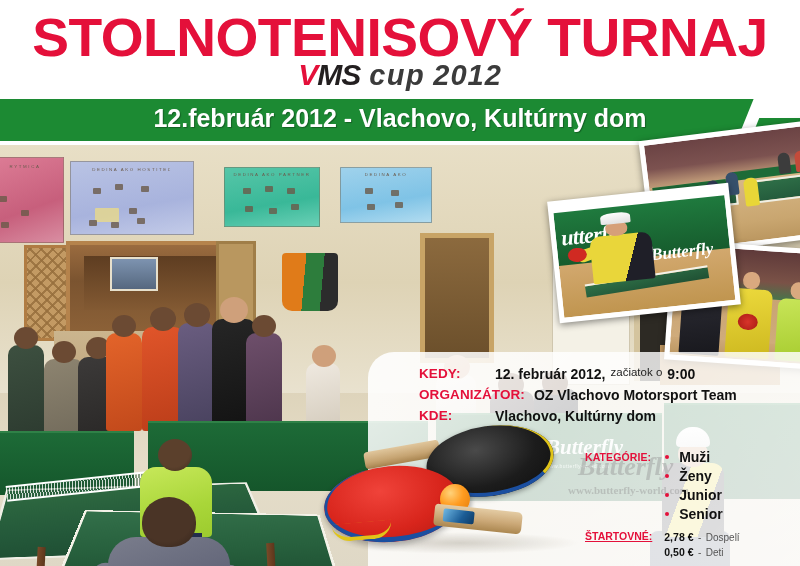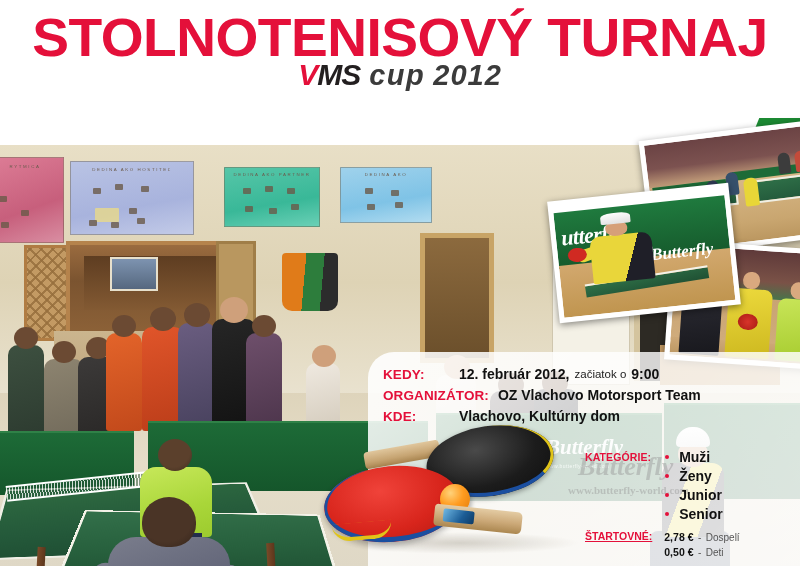--- a/index.html
+++ b/index.html
@@ -361,21 +361,21 @@
   .info-overlay {
     position: absolute; left: 368px; top: 352px; width: 432px; height: 214px;
     background: linear-gradient(135deg, rgba(255,255,255,.90) 0%, rgba(255,255,255,.80) 40%, rgba(255,255,255,.86) 100%);
     border-top-left-radius: 26px;
     z-index: 30;
   }
   .info-block {
     position: absolute; left: 383px; top: 366px; z-index: 34;
     font-family: "Liberation Sans", sans-serif;
   }
-  .info-row { display: flex; align-items: center; margin-bottom: 5px; white-space: nowrap; }
+  .info-row { display: flex; align-items: flex-start; margin-bottom: 5px; white-space: nowrap; margin-left: 36px; }
   .info-label {
     color: #e4103a; font-weight: bold; font-size: 13.5px;
     letter-spacing: .1px;
   }
   .info-label.w { width: 76px; display: inline-block; }
   .info-value { color: #111111; font-weight: bold; font-size: 14px; }
   .info-value-sm { color: #222222; font-weight: normal; font-size: 11.5px; }
 
   
   .cat-block {
@@ -488,20 +488,23 @@
 
 <div id="poster">
 
   <div class="header">
     <div class="title-main">STOLNOTENISOVÝ TURNAJ</div>
     <div class="logo-row">
       <span class="logo-v">V</span><span class="logo-ms">MS</span><span class="logo-cup">cup</span><span class="logo-year">2012</span>
     </div>
   </div>
 
+  <div class="green-band">
+    <div class="date-line">12.február 2012 - Vlachovo, Kultúrny dom</div>
+  </div>
   <div class="band-slash"></div>
   <div class="band-slash2"></div>
 
   <div class="photo-main">
     <div class="hall-wall"></div>
 
     <div class="wp poster-pink">
       <div class="wp-lbl">RYTMICA</div>
       <div class="dot" style="left:12px;top:38px"></div>
       <div class="dot" style="left:34px;top:52px"></div>

